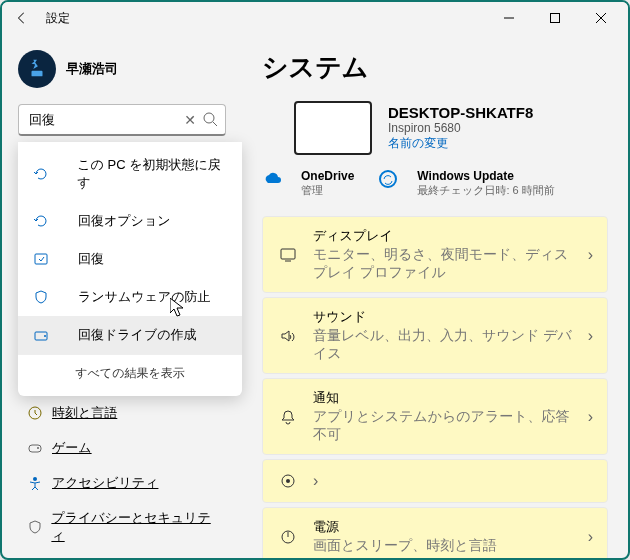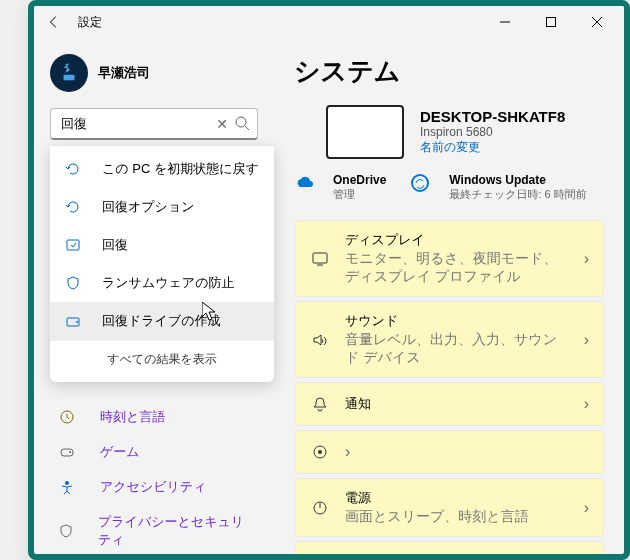--- a/index.html
+++ b/index.html
@@ -1,40 +1,40 @@
 <!DOCTYPE html>
 <html><head>
 <meta charset="utf-8">
 <style>
 * { margin: 0; padding: 0; box-sizing: border-box; font-family: "Segoe UI", "Yu Gothic UI", sans-serif; }
 body { background: #f0f0f0; display: flex; justify-content: center; align-items: center; height: 100vh; }
-.window { width: 630px; height: 560px; background: #f3f3f3; border: 6px solid #0f766e; border-radius: 8px; overflow: hidden; display: flex; flex-direction: column; box-shadow: 0 4px 20px rgba(0,0,0,0.1); margin-left: 28px; }
+.window { width: 630px; height: 560px; background: #f3f3f3; border: 2px solid #0f766e; border-radius: 8px; overflow: hidden; display: flex; flex-direction: column; box-shadow: 0 4px 20px rgba(0,0,0,0.1); }
 .titlebar { height: 32px; display: flex; align-items: center; padding: 0 4px; background: #f3f3f3; }
 .back-btn { width: 32px; height: 32px; display: flex; align-items: center; justify-content: center; color: #333; cursor: pointer; }
 .title { font-size: 12px; color: #000; margin-left: 8px; flex: 1; }
 .win-controls { display: flex; }
 .win-btn { width: 46px; height: 32px; display: flex; align-items: center; justify-content: center; color: #000; cursor: pointer; }
 .content { flex: 1; display: flex; overflow: hidden; }
 .sidebar { width: 240px; padding: 8px 0; position: relative; }
 .user-row { display: flex; align-items: center; padding: 8px 16px 16px; gap: 10px; }
 .avatar { width: 38px; height: 38px; border-radius: 50%; background: #0a2540; display: flex; align-items: center; justify-content: center; }
 .avatar svg { width: 22px; height: 22px; }
 .user-name { font-size: 13px; font-weight: 600; color: #000; }
 .user-sub { font-size: 11px; color: #999; }
 .search-wrap { position: relative; margin: 0 16px; }
 .search-input { width: 100%; height: 32px; border: 1px solid #bbb; border-bottom: 2px solid #868686; border-radius: 4px; padding: 0 56px 0 10px; font-size: 13px; background: #fff; outline: none; }
 .search-clear { position: absolute; right: 30px; top: 8px; color: #666; cursor: pointer; font-size: 14px; }
 .search-icon { position: absolute; right: 8px; top: 7px; color: #666; }
 .dropdown { position: absolute; left: 16px; right: 0px; top: 108px; background: #fff; border-radius: 0 0 6px 6px; box-shadow: 0 4px 16px rgba(0,0,0,0.18); z-index: 10; overflow: hidden; padding: 4px 0; }
-.dd-item { display: flex; align-items: center; gap: 20px; padding: 10px 14px; font-size: 13px; color: #000; cursor: pointer; }
+.dd-item { display: flex; align-items: center; gap: 28px; padding: 10px 14px; font-size: 13px; color: #000; cursor: pointer; }
 .dd-item:hover, .dd-item.hl { background: #ededed; }
 .dd-item .icn { width: 18px; height: 18px; color: #0067c0; display: flex; align-items: center; justify-content: center; }
 .dd-all { text-align: center; padding: 10px; font-size: 12px; color: #333; cursor: pointer; border-top: 1px solid #eee; }
 .nav-list { margin-top: 260px; }
-.nav-item { display: flex; align-items: center; gap: 24px; padding: 8px 18px; font-size: 13px; color: #6d28d9; cursor: pointer; border-radius: 4px; margin: 1px 6px; }
+.nav-item { display: flex; align-items: center; gap: 8px; padding: 8px 18px; font-size: 13px; color: #000000; cursor: pointer; border-radius: 4px; margin: 1px 6px; text-decoration: underline; }
 .nav-item .icn { width: 18px; height: 18px; display: flex; align-items: center; justify-content: center; }
 .main { flex: 1; padding: 12px 20px; overflow-y: auto; }
 .main-title { font-size: 26px; font-weight: 600; margin: 4px 0 16px; }
 .device-row { display: flex; gap: 16px; align-items: center; margin-bottom: 14px; padding-left: 32px; }
 .device-thumb { width: 78px; height: 54px; background: #fff; border: 2px solid #222; border-radius: 4px; }
 .device-name { font-size: 15px; font-weight: 600; }
 .device-model { font-size: 12px; color: #555; }
 .device-link { font-size: 12px; color: #0067c0; cursor: pointer; }
 .status-row { display: flex; gap: 24px; margin-bottom: 18px; }
 .status-item { display: flex; gap: 19px; align-items: flex-start; }
@@ -260,20 +260,21 @@
           <span class="chev">›</span>
         </div>
         <div class="setting-item">
           <span class="setting-icn">
               <svg width="18" height="18" viewBox="0 0 18 18">
                 <path d="M9 3a4 4 0 0 0-4 4v3l-2 2h12l-2-2V7a4 4 0 0 0-4-4zm-2 11a2 2 0 0 0 4 0" stroke="currentColor" fill="none"></path>
               </svg>
             </span>
           <div class="setting-text">
               <div class="setting-title">通知</div>
+              <div class="setting-sub">アプリとシステムからのアラート、応答不可</div>
             </div>
           <span class="chev">›</span>
         </div>
         <div class="setting-item">
           <span class="setting-icn">
               <svg width="18" height="18" viewBox="0 0 18 18">
                 <circle cx="9" cy="9" r="6" stroke="currentColor" fill="none"></circle>
                 <circle cx="9" cy="9" r="2" fill="currentColor"></circle>
               </svg>
             </span>

